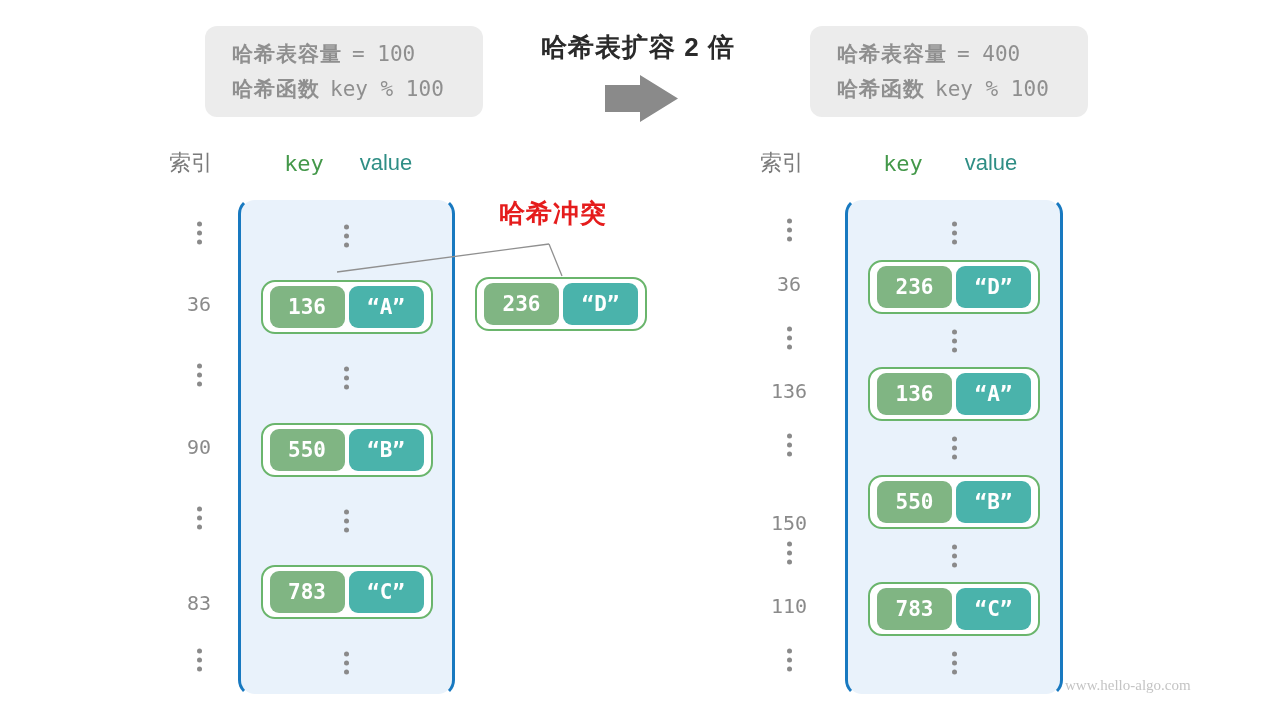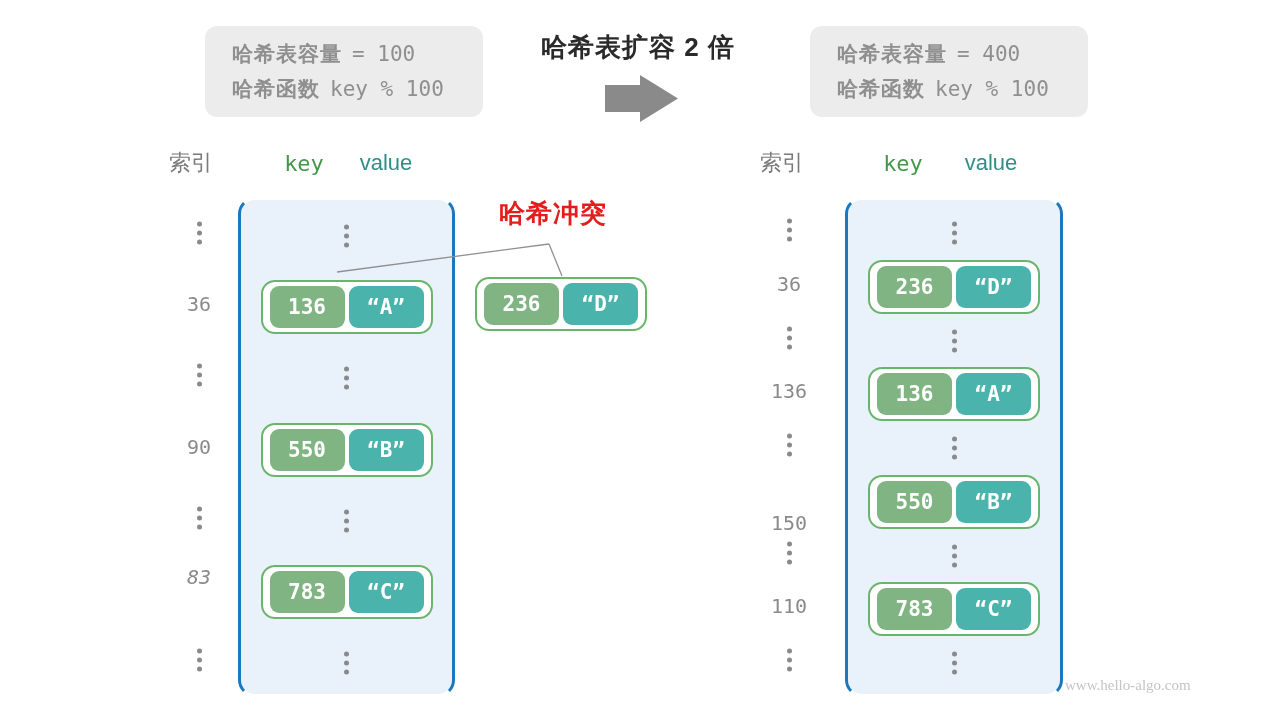--- a/index.html
+++ b/index.html
@@ -147,21 +147,21 @@
         </span>
       </div>
       <div class="idx" style="top: 249.5px;">90</div>
       <div class="idx" style="top: 320.7px;">
         <span class="vdots">
           <i></i>
           <i></i>
           <i></i>
         </span>
       </div>
-      <div class="idx" style="top: 380px; font-style: italic;">83</div>
+      <div class="idx" style="top: 406px;">83</div>
       <div class="idx" style="top: 463px;">
         <span class="vdots">
           <i></i>
           <i></i>
           <i></i>
         </span>
       </div>
     </div>
   <div class="table left" id="table-left">
       <div class="trow" style="top: 36px;">

